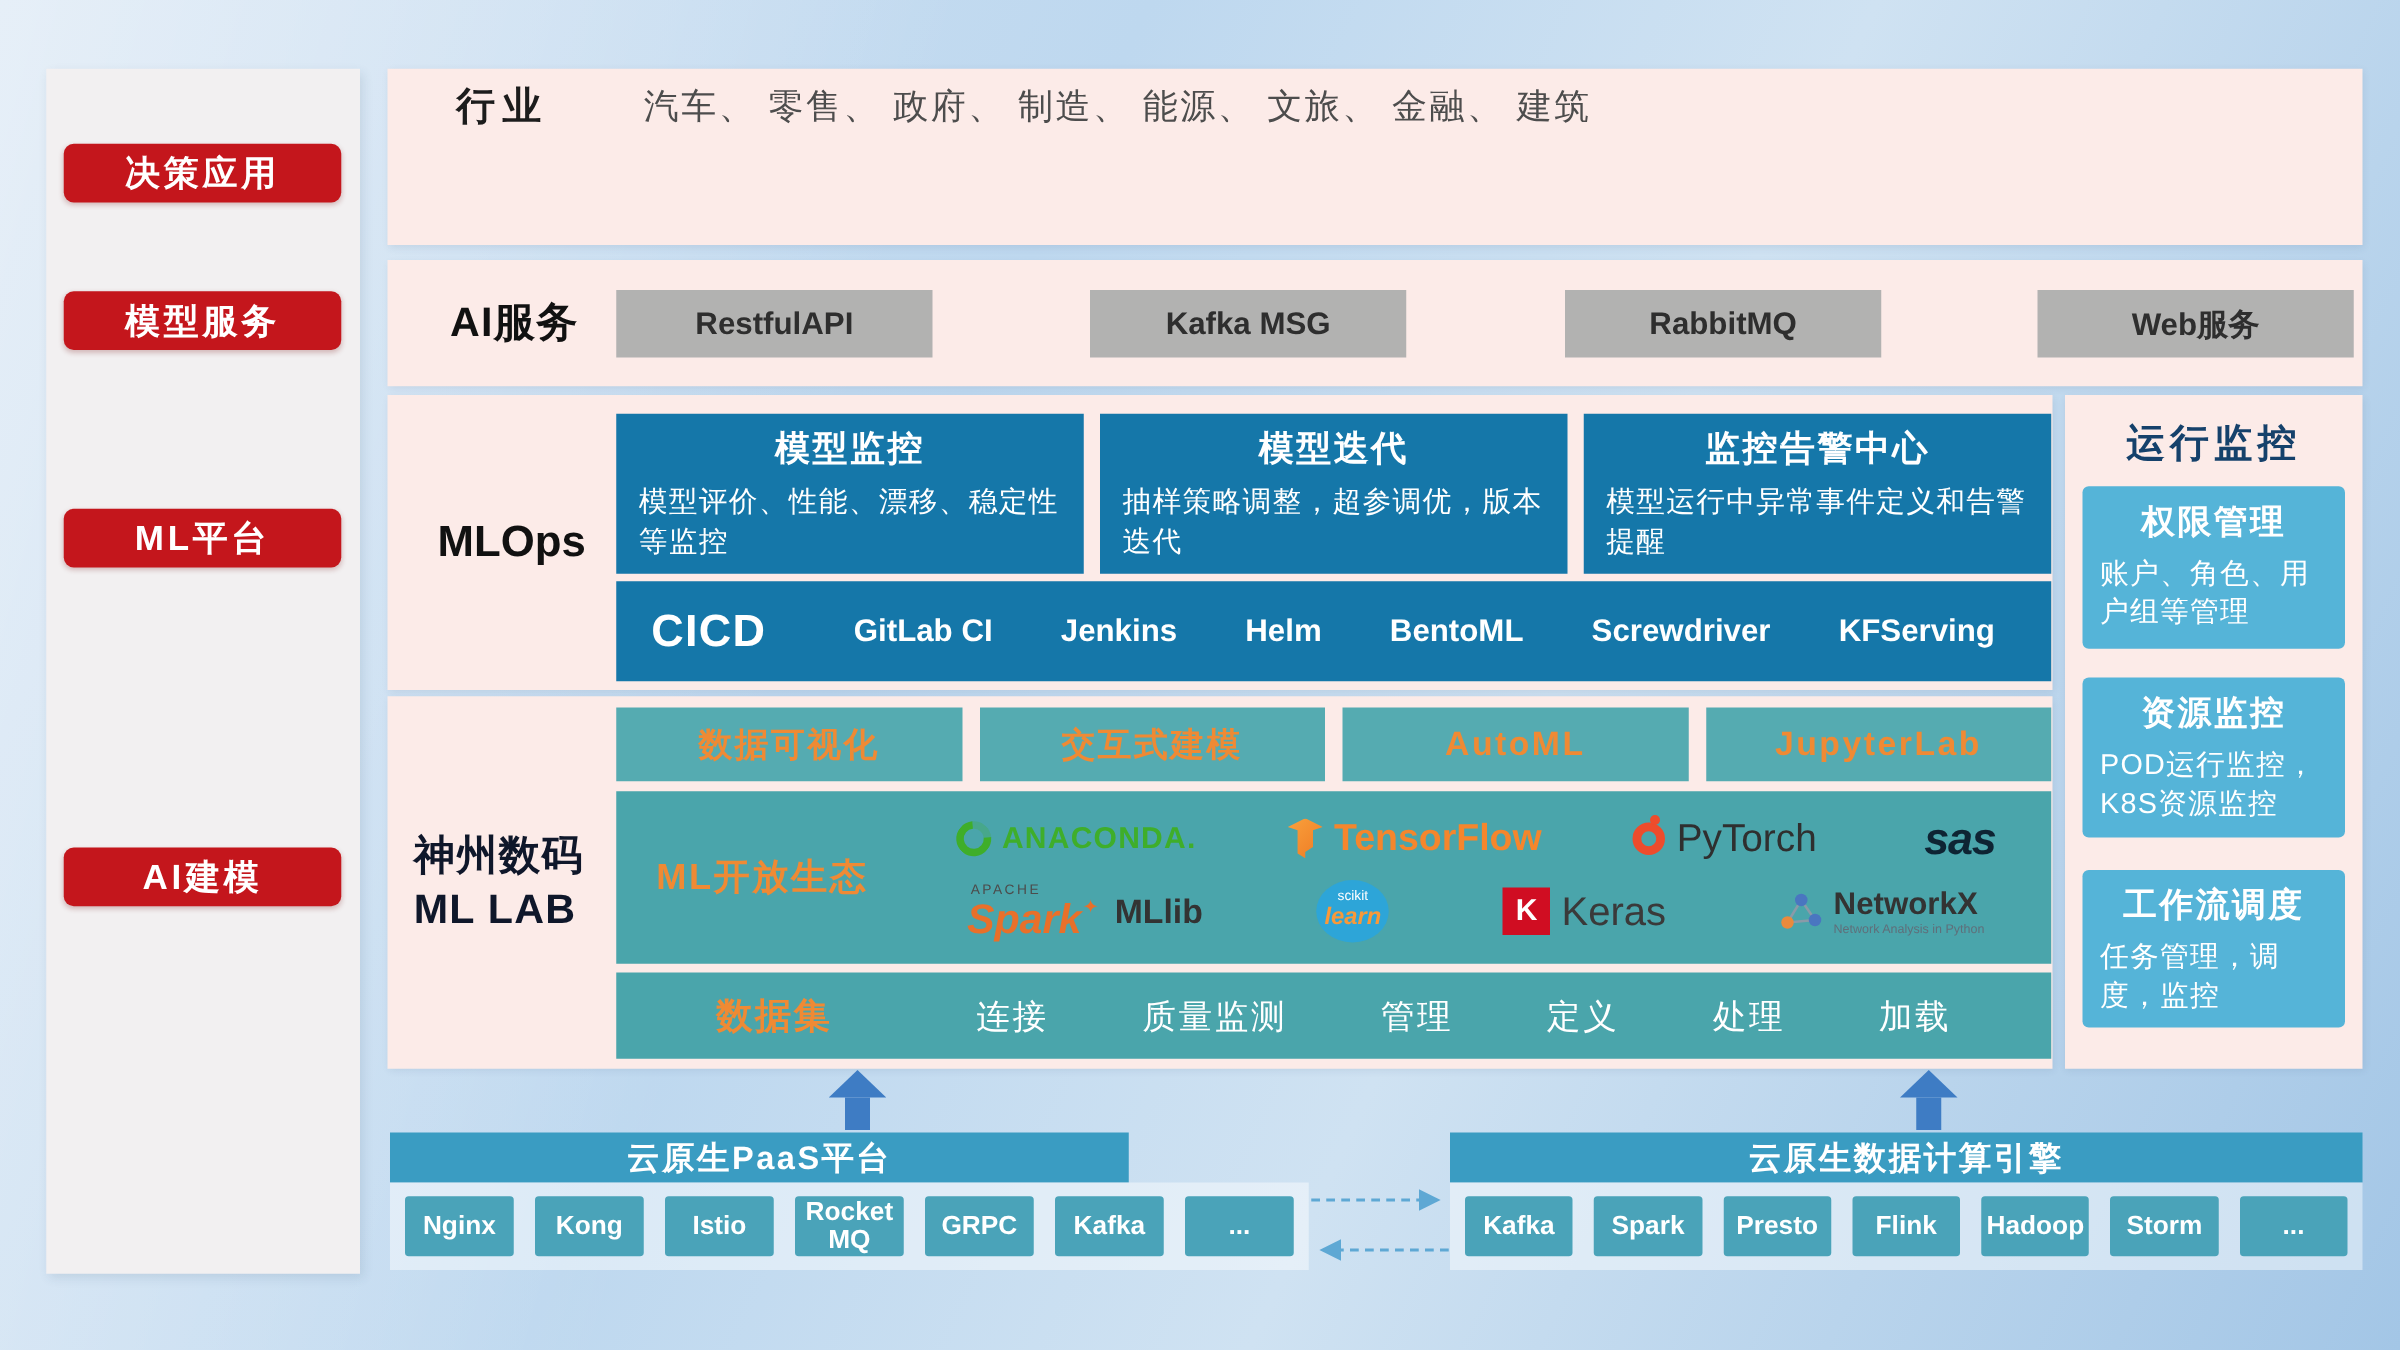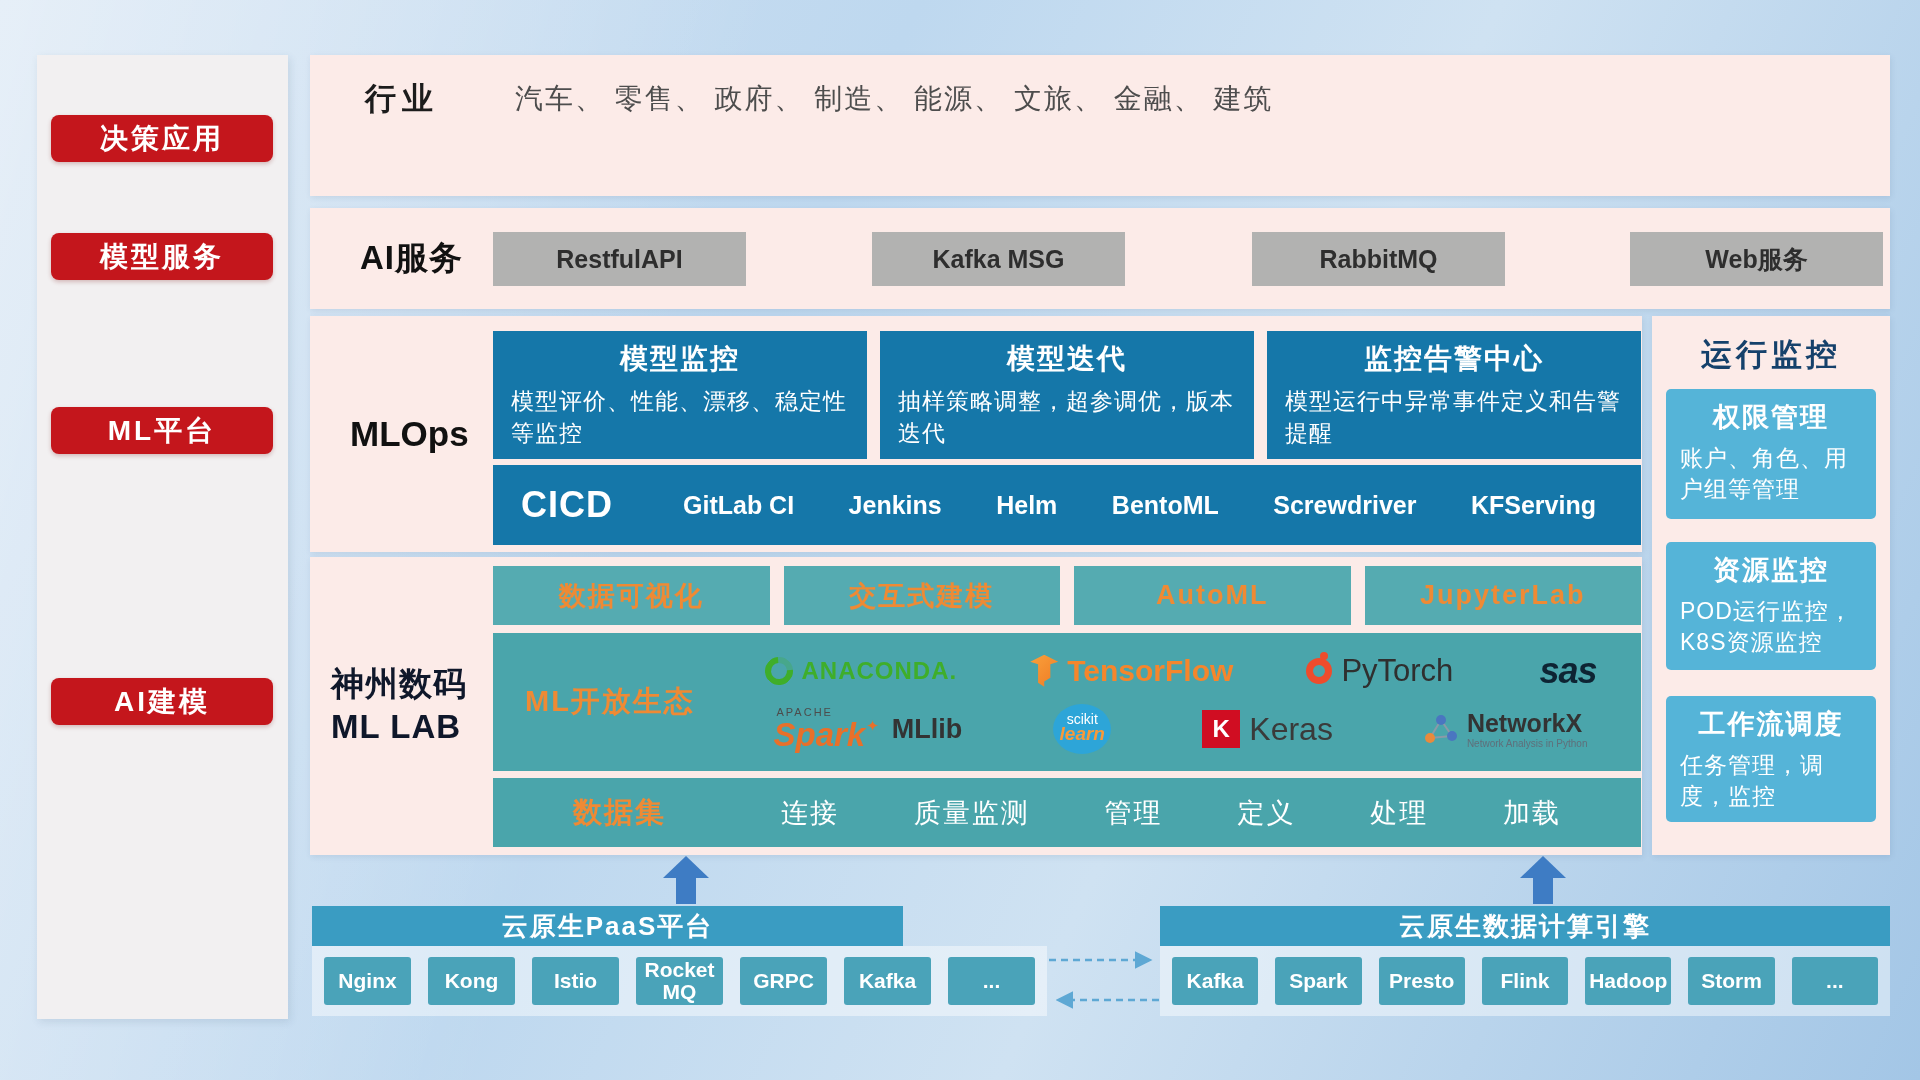--- a/index.html
+++ b/index.html
@@ -73,21 +73,21 @@
   .pt-icon::before{content:"";position:absolute;top:-13px;right:-3px;width:8px;height:8px;
     background:#ee4c2c;border-radius:50%;}
   .pt-text{color:#2f2f2f;font-size:31px;font-weight:500;}
   .sas-text{color:#0e2433;font-size:36px;font-weight:bold;font-style:italic;letter-spacing:-1px;margin-left:13px;}
   .spark-col{display:flex;flex-direction:column;line-height:1;}
   .spark-apache{font-size:11px;color:#4c4c4c;letter-spacing:2px;margin-left:3px;}
   .spark-text{font-size:33px;font-weight:bold;font-style:italic;color:#e8702a;}
   .spark-text::after{content:"✦";font-size:15px;vertical-align:top;margin-left:1px;}
   .mllib-text{font-size:27px;font-weight:600;color:#333;margin-left:4px;}
   .scikit-circle{position:relative;width:58px;height:50px;background:#2da5d8;border-radius:50%;}
-  .scikit-top{position:absolute;top:7px;left:0;right:0;text-align:center;font-size:14px;color:#fff;}
+  .scikit-top{position:absolute;top:7px;left:0;right:0;text-align:center;font-size:11px;color:#fff;}
   .scikit-word{position:absolute;top:19px;left:0;right:0;text-align:center;font-size:19px;
     font-style:italic;font-weight:bold;color:#f89939;}
   .keras-box{width:38px;height:38px;background:#d00d22;color:#fff;font-size:24px;font-weight:bold;
     display:flex;align-items:center;justify-content:center;}
   .keras-text{font-size:32px;font-weight:500;color:#3a3a3a;}
   .nx-col{display:flex;flex-direction:column;line-height:1.1;}
   .nx-text{font-size:25px;font-weight:bold;color:#333;}
   .nx-sub{font-size:10px;color:#5f6f7a;}
 
   .ds-bar{position:absolute;left:183px;top:221px;width:1148px;height:69px;background:#4aa5ab;
@@ -125,21 +125,21 @@
 <div class="canvas">
 
   <aside class="sidebar">
     <div class="side-btn" style="top:60px">决策应用</div>
     <div class="side-btn" style="top:178px">模型服务</div>
     <div class="side-btn" style="top:352px">ML平台</div>
     <div class="side-btn" style="top:623px">AI建模</div>
   </aside>
 
   <section class="panel panel-scenario">
-    <div class="scn-row" style="top:22px">
+    <div class="scn-row" style="top:8px">
       <span class="scn-label">行业</span>
       <span class="scn-value">汽车、 零售、 政府、 制造、 能源、 文旅、 金融、 建筑</span>
     </div>
   </section>
 
   <section class="panel panel-ai">
     <div class="ai-label">AI服务</div>
     <div class="gray-btn" style="left:183px">RestfulAPI</div>
     <div class="gray-btn" style="left:562px">Kafka MSG</div>
     <div class="gray-btn" style="left:942px">RabbitMQ</div>

